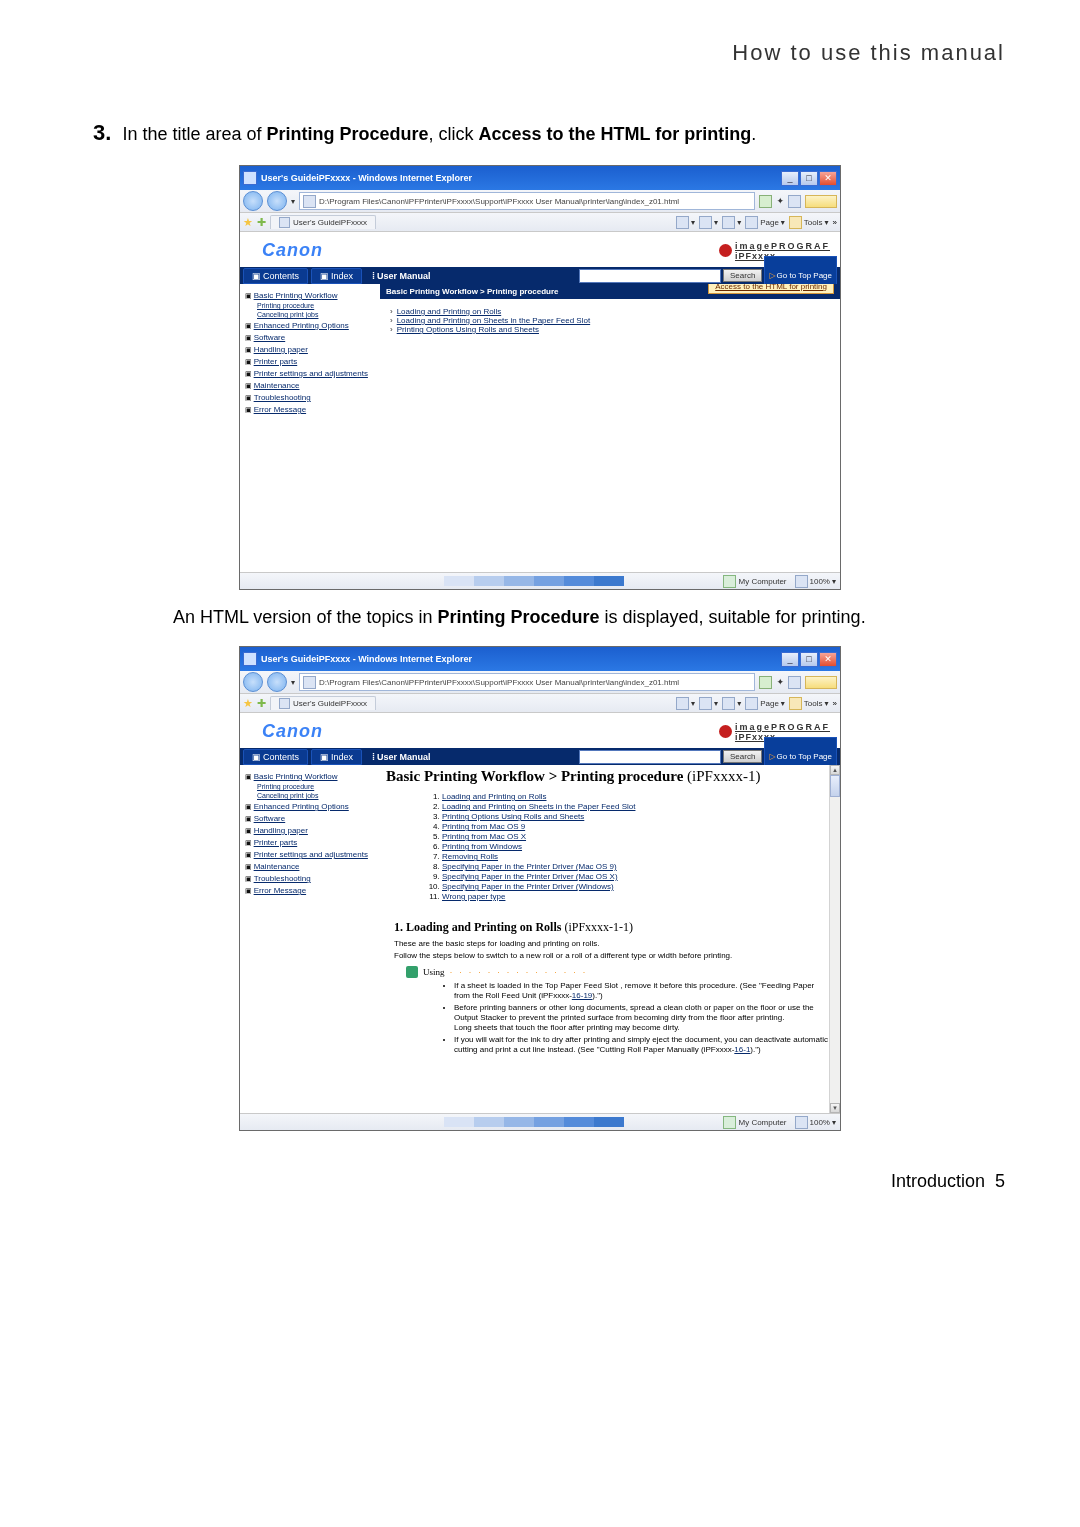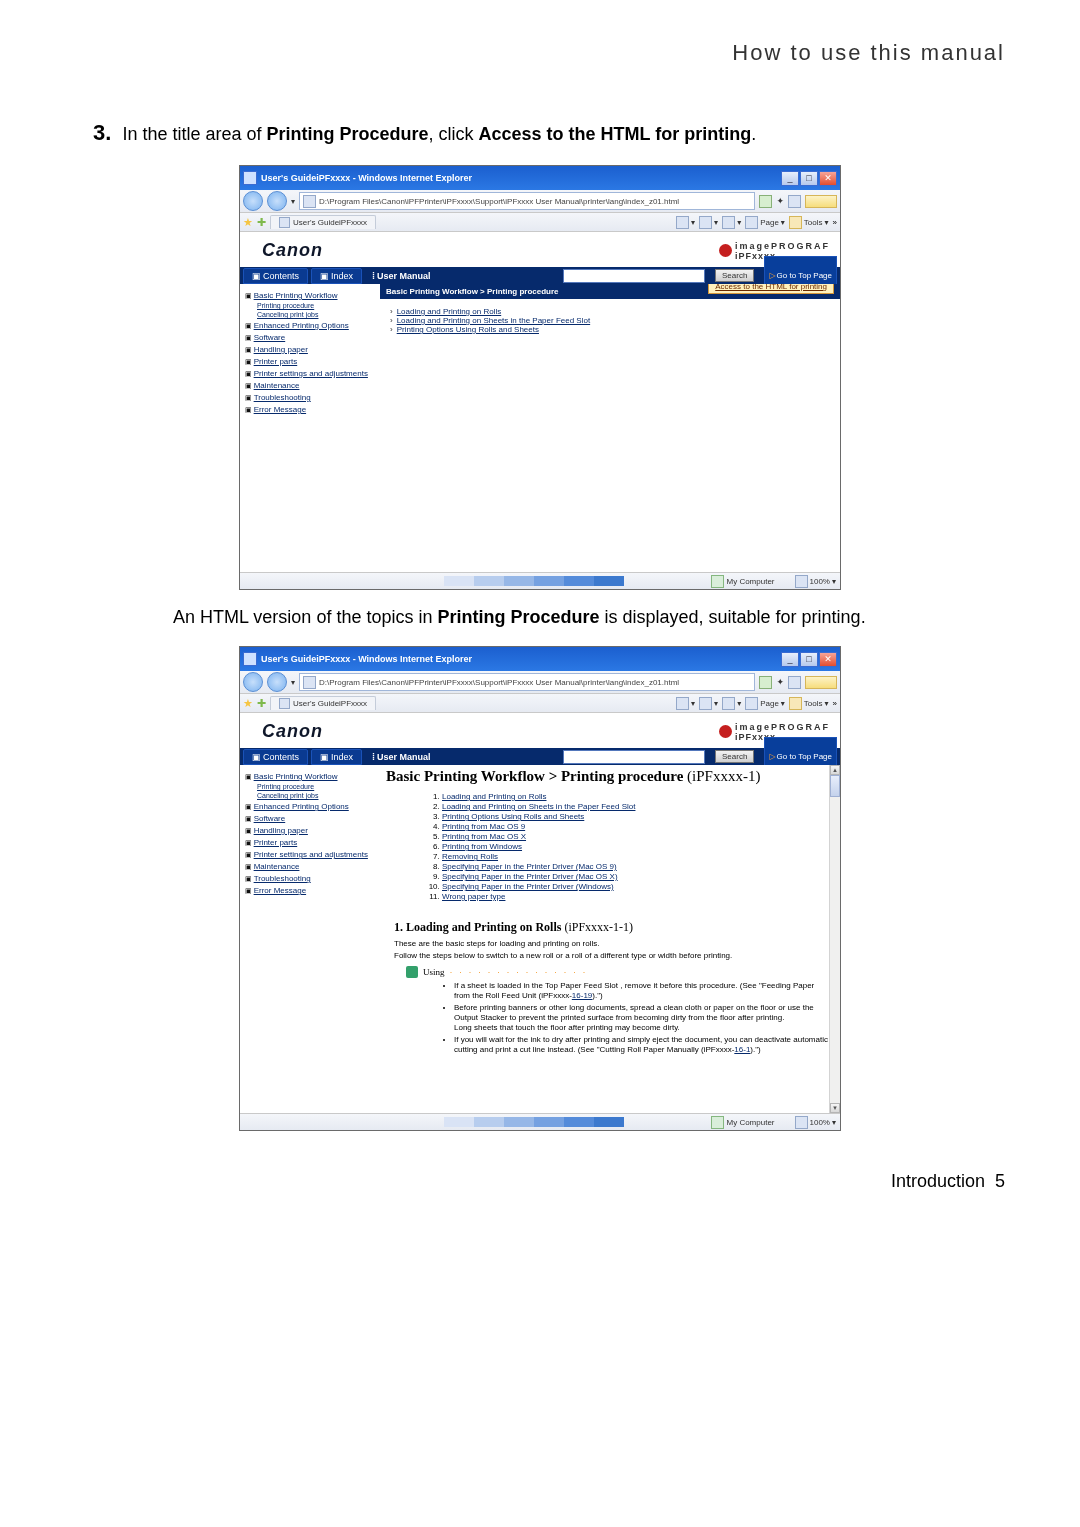--- a/index.html
+++ b/index.html
@@ -104,22 +104,22 @@
 .content {
   background:#fff;
   height: 340px;
   display:flex;
   flex-direction:column;
 }
 .brandrow {
   display:flex; align-items:center; justify-content:space-between;
   padding:8px 10px 6px 22px;
 }
-.canon { color:#0f172a; font-weight:bold; font-style:italic; font-size:18px; letter-spacing:1px; }
-.prograf { font-size:9px; font-weight:bold; color:#333; display:flex; align-items:center; gap:3px; }
+.canon { color:#3b82f6; font-weight:bold; font-style:italic; font-size:18px; letter-spacing:1px; }
+.prograf { font-size:9px; font-weight:bold; color:#333; display:flex; align-items:center; gap:3px;text-decoration:underline; }
 .prograf .logo { width:13px; height:13px; background:#c51f1f; border-radius:50%; position:relative; }
 .prograf .logo::after { content:''; position:absolute; left:3px; top:3px; width:7px; height:7px; background:#c51f1f; transform:rotate(45deg); }
 
 .panelhead {
   background:#062a6c;
   color:#fff;
   display:flex; align-items:center;
   font-size:9px;
   height:17px;
 }
@@ -127,21 +127,21 @@
 .panelhead .ptab {
   background:#0a3a91; border:1px solid #1a52b8; padding:2px 8px;
   margin-left:3px; border-radius:2px 2px 0 0;
 }
 .panelhead .manual { font-weight:bold; margin-left:10px; flex:1; }
 .panelhead .searchbox {
   background:#fff; border:1px solid #5478bc; height:12px; width:140px;
 }
 .panelhead .searchbtn {
   background:linear-gradient(#f2f2f2,#d0d0d0); border:1px solid #777;
-  color:#333; font-size:8px; padding:1px 6px; margin:0 10px;text-align:right;
+  color:#333; font-size:8px; padding:1px 6px; margin:0 2px;text-align:right;
 }
 .panelhead .goto {
   background:#083e9b; border:1px solid #1a52b8; padding:14px 4px;
   color:#fff; font-size:8px; margin-right:3px;
 }
 .panelhead .goto::before { content:"▷"; color:#f59d2e; margin-right:1px; }
 
 .cols { display:flex; flex:1; overflow:hidden; }
 .sidebar {
   width:130px; background:#fff; padding:4px 5px;
@@ -165,21 +165,21 @@
   padding:2px 6px; margin-top:-1px; position:relative; top:-19px; right:6px;
 }
 .main1 .linklist { margin:8px 0 0 10px; }
 .main1 .linklist .row { display:flex; align-items:center; gap:4px; font-size:8px; }
 .main1 .linklist .row .ar { color:#333; }
 .main1 .linklist a { color:#062a6c; text-decoration:underline; }
 
 .statusbar {
   height:16px; background:linear-gradient(#f4f6fa,#e6eaf2);
   display:flex; align-items:center; font-size:8px; padding:0 4px;
-  border-top:1px solid #c9c9c9; color:#333;gap:12px;
+  border-top:1px solid #c9c9c9; color:#333;
 }
 .zonestamp { flex:0 0 auto; margin-left:auto; display:flex; align-items:center; gap:3px; }
 .zoom { margin-left:8px; display:flex; align-items:center; gap:2px; }
 
 .main2 { flex:1; background:#fff; font-size:8px; position:relative; }
 .main2 .bigtitle {
   font-family:'Times New Roman', serif;
   font-size:15px; font-weight:bold;
   padding:3px 6px;
 }

